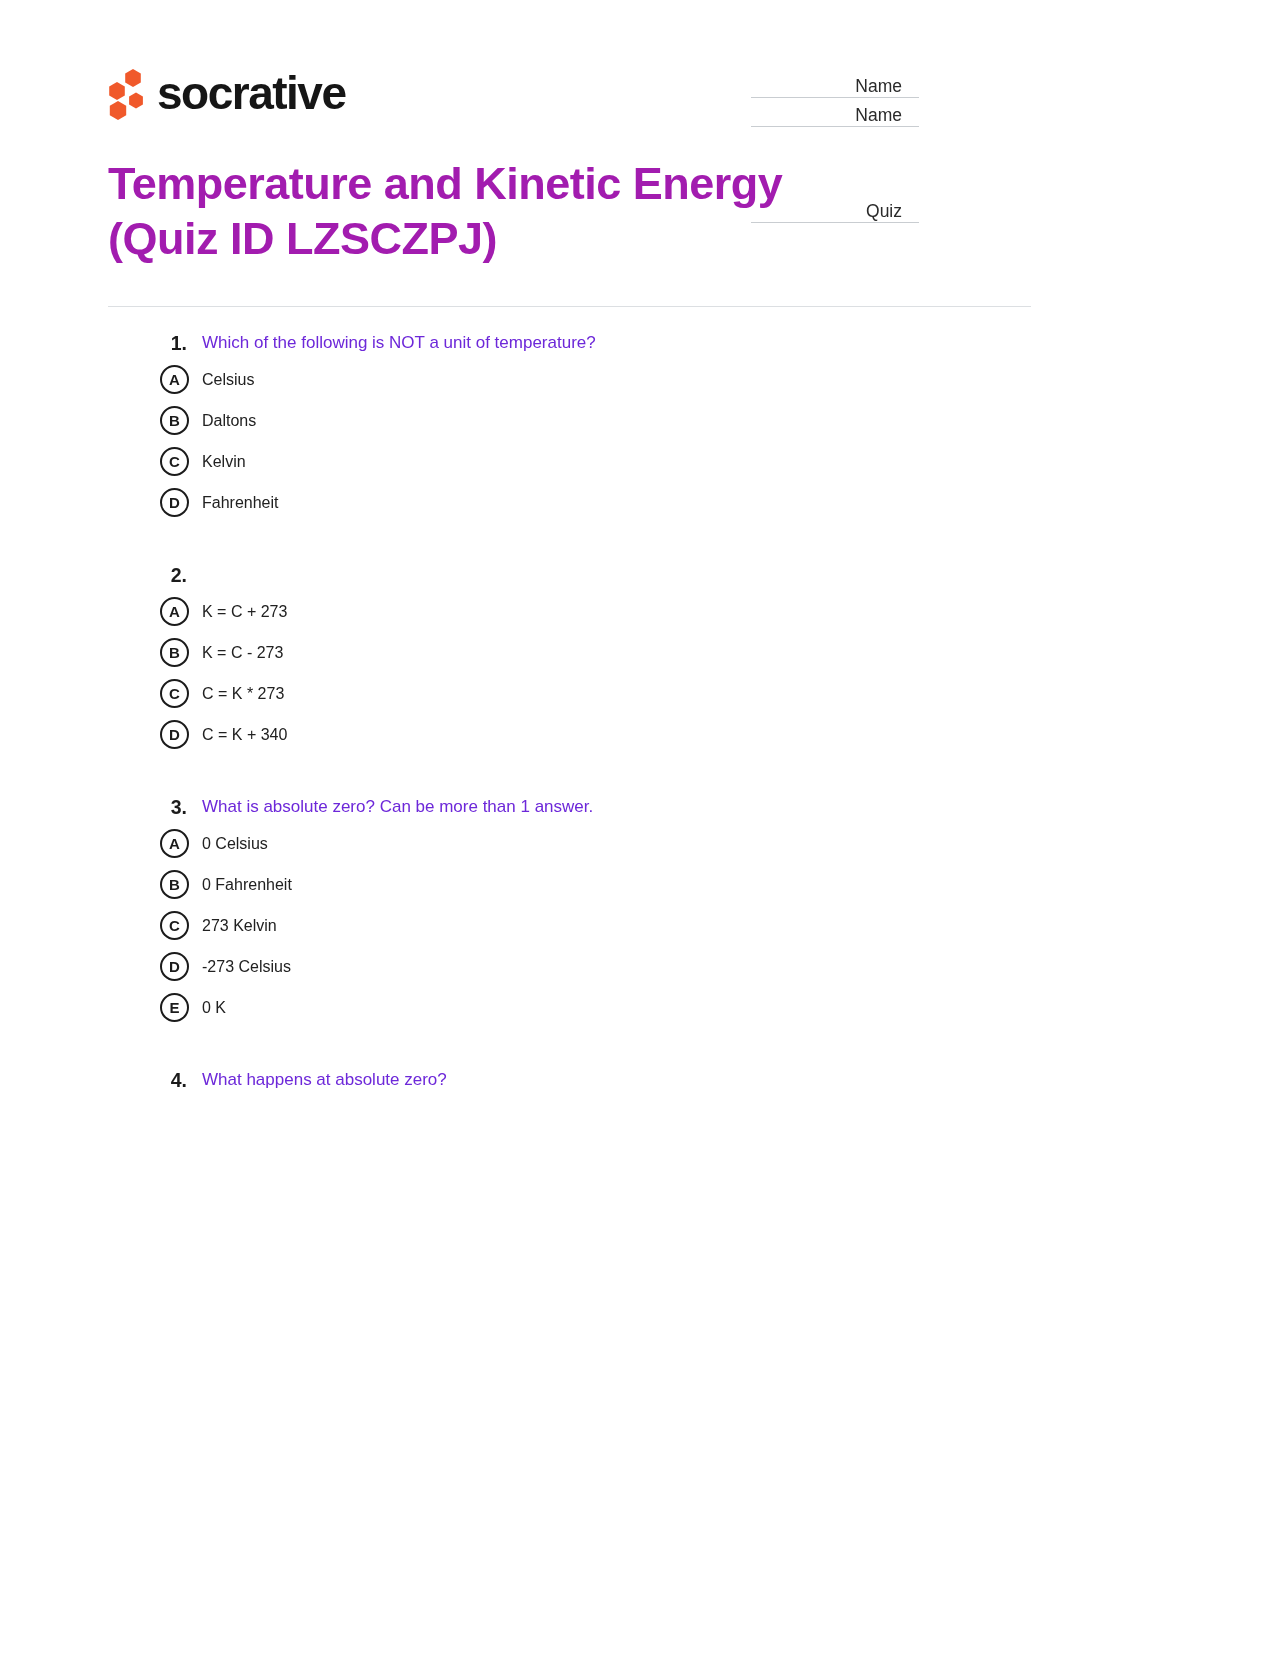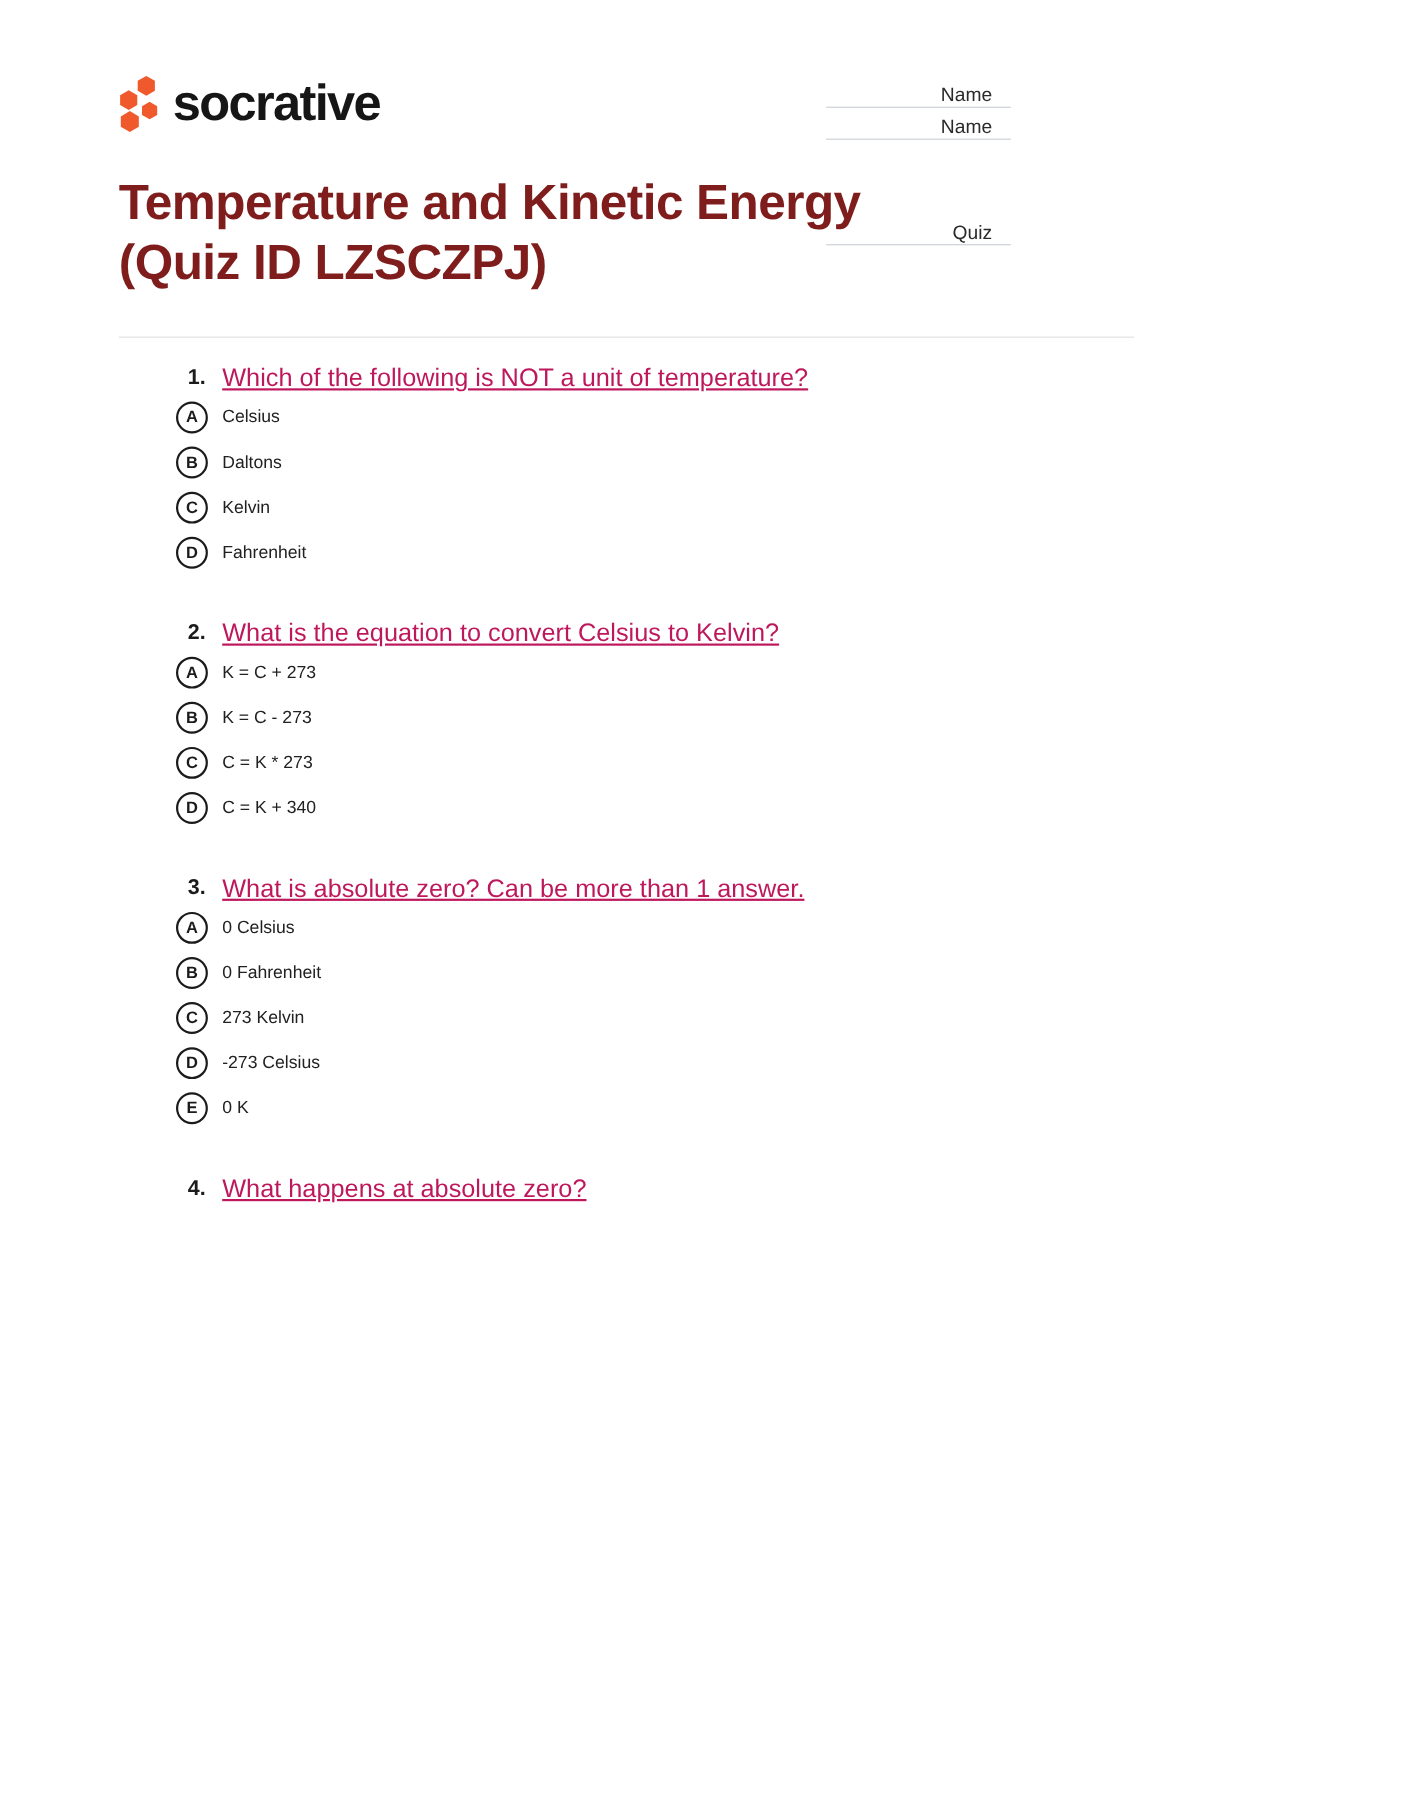--- a/index.html
+++ b/index.html
@@ -61,21 +61,21 @@
   
   .title {
     position: absolute;
     left: 108px;
     top: 156px;
     width: 790px;
     font-size: 45px;
     font-weight: 700;
     line-height: 55px;
     letter-spacing: -0.5px;
-    color: #7f1d1d;
+    color: #a21caf;
   }
 
   
   .divider {
     position: absolute;
     left: 108px;
     top: 306px;
     width: 1059px;
     border-top: 1.5px solid var(--divider);
   }
@@ -96,24 +96,23 @@
   .qnum {
     width: 79px;
     text-align: right;
     font-weight: 700;
     font-size: 19.5px;
     line-height: 26px;
     color: #1B1B1B;
   }
   .qtext {
     margin-left: 15px;
-    font-size: 23px;
+    font-size: 17px;
     line-height: 26px;
-    color: #be185d;
-    text-decoration: underline;
+    color: #6d28d9;
   }
   .option {
     display: flex;
     align-items: center;
     margin-bottom: 12px;
     padding-left: 52px;
   }
   .bubble {
     width: 29px;
     height: 29px;
@@ -190,21 +189,20 @@
   <div class="option">
     <span class="bubble">D</span>
     <span class="opt-text">Fahrenheit</span>
   </div>
 </div>
   </section>
 
   <section class="question">
     <div class="qheader">
       <span class="qnum">2.</span>
-      <span class="qtext">What is the equation to convert Celsius to Kelvin?</span>
     </div>
     <div class="options">
   <div class="option">
     <span class="bubble">A</span>
     <span class="opt-text">K = C + 273</span>
   </div>
 
   <div class="option">
     <span class="bubble">B</span>
     <span class="opt-text">K = C - 273</span>

